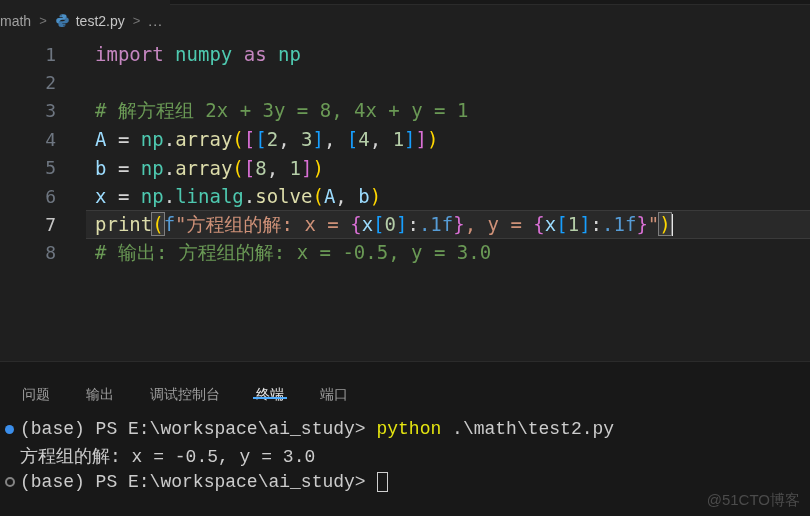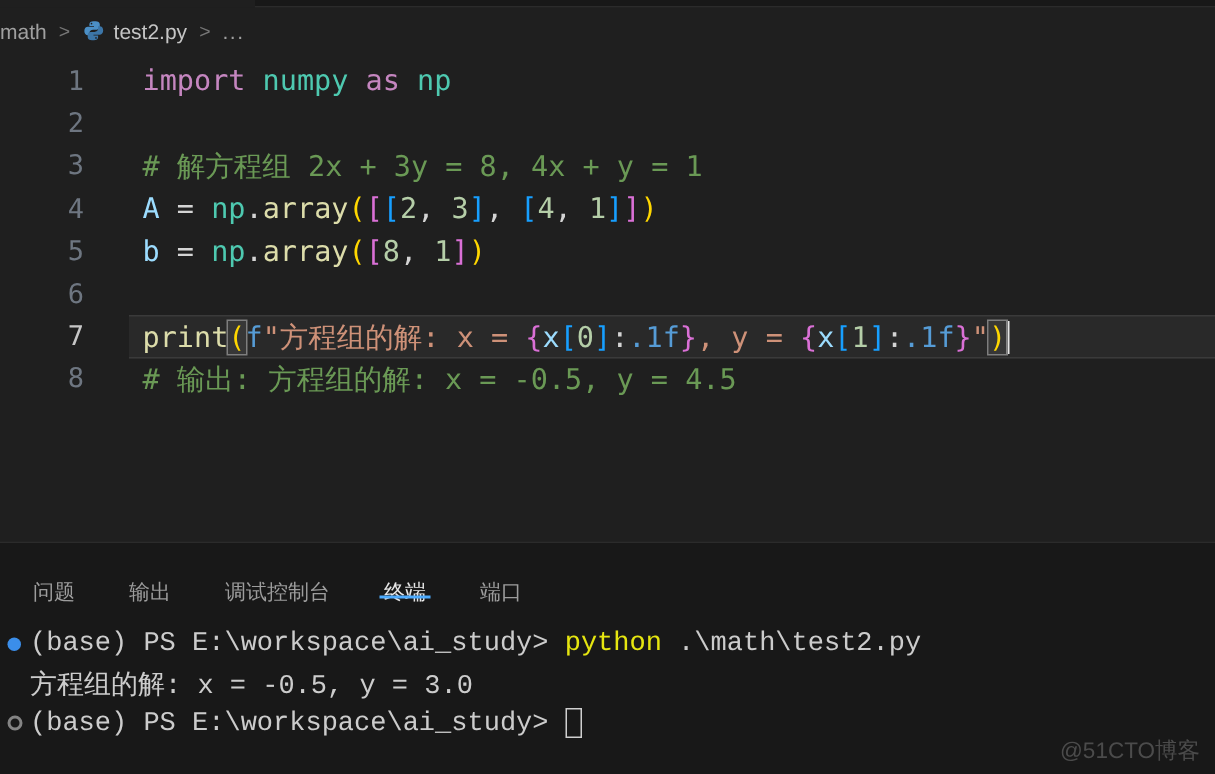--- a/index.html
+++ b/index.html
@@ -95,30 +95,31 @@
     <span class="code"><span class="tk-var">A</span><span class="tk-fg"> = </span><span class="tk-type">np</span><span class="tk-fg">.</span><span class="tk-fn">array</span><span class="tk-b1">(</span><span class="tk-b2">[</span><span class="tk-b3">[</span><span class="tk-num">2</span><span class="tk-fg">, </span><span class="tk-num">3</span><span class="tk-b3">]</span><span class="tk-fg">, </span><span class="tk-b3">[</span><span class="tk-num">4</span><span class="tk-fg">, </span><span class="tk-num">1</span><span class="tk-b3">]</span><span class="tk-b2">]</span><span class="tk-b1">)</span></span>
   </div>
 
   <div class="code-line">
     <span class="gutter">5</span>
     <span class="code"><span class="tk-var">b</span><span class="tk-fg"> = </span><span class="tk-type">np</span><span class="tk-fg">.</span><span class="tk-fn">array</span><span class="tk-b1">(</span><span class="tk-b2">[</span><span class="tk-num">8</span><span class="tk-fg">, </span><span class="tk-num">1</span><span class="tk-b2">]</span><span class="tk-b1">)</span></span>
   </div>
 
   <div class="code-line">
     <span class="gutter">6</span>
+    <span class="code"><span class="tk-var">x</span><span class="tk-fg"> = </span><span class="tk-type">np</span><span class="tk-fg">.</span><span class="tk-type">linalg</span><span class="tk-fg">.</span><span class="tk-fn">solve</span><span class="tk-b1">(</span><span class="tk-var">A</span><span class="tk-fg">, </span><span class="tk-var">b</span><span class="tk-b1">)</span></span>
   </div>
 
   <div class="code-line current">
     <span class="gutter">7</span>
     <span class="code"><span class="tk-fn">print</span><span class="tk-b1 tk-bm">(</span><span class="tk-fstr">f</span><span class="tk-str">"方程组的解: x = </span><span class="tk-b2">{</span><span class="tk-var">x</span><span class="tk-b3">[</span><span class="tk-num">0</span><span class="tk-b3">]</span><span class="tk-fg">:</span><span class="tk-fstr">.1f</span><span class="tk-b2">}</span><span class="tk-str">, y = </span><span class="tk-b2">{</span><span class="tk-var">x</span><span class="tk-b3">[</span><span class="tk-num">1</span><span class="tk-b3">]</span><span class="tk-fg">:</span><span class="tk-fstr">.1f</span><span class="tk-b2">}</span><span class="tk-str">"</span><span class="tk-b1 tk-bm">)</span><span class="tk-cursor"></span></span>
   </div>
 
   <div class="code-line">
     <span class="gutter">8</span>
-    <span class="code"><span class="tk-cmt"># 输出: 方程组的解: x = -0.5, y = 4.5</span></span>
+    <span class="code"><span class="tk-cmt"># 输出: 方程组的解: x = -0.5, y = 3.0</span></span>
   </div>
 </div>
 
   <div class="panel">
     <div class="panel-tabs" id="panel-tabs">
   <div class="panel-tab">
     <span>问题</span>
   </div>
 
   <div class="panel-tab">

